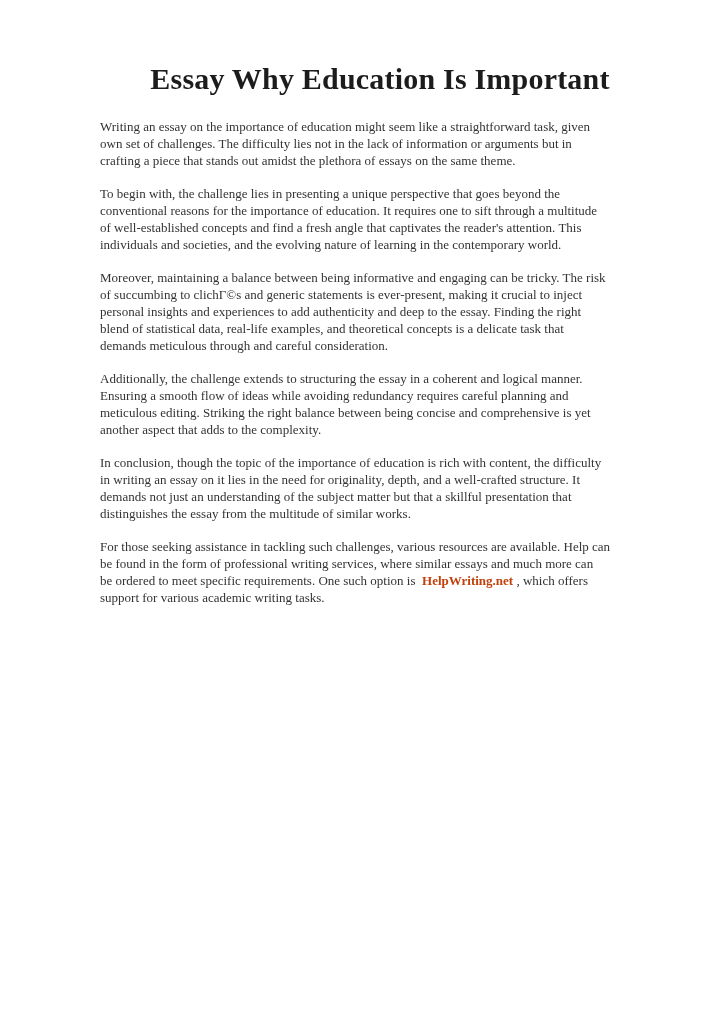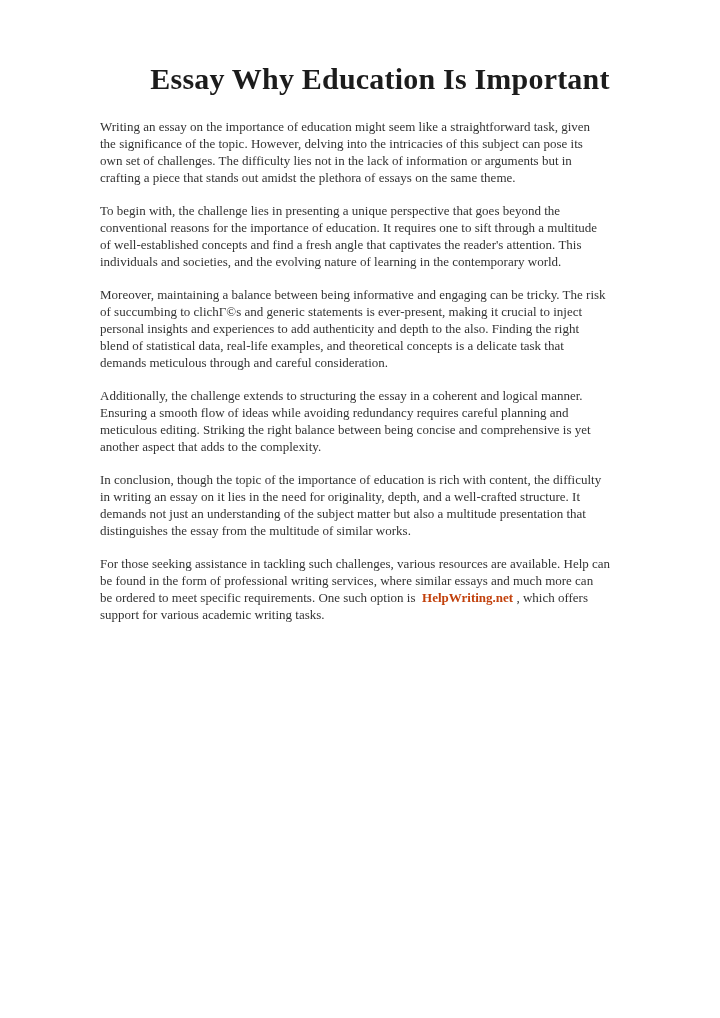--- a/index.html
+++ b/index.html
@@ -49,47 +49,46 @@
 </style>
 </head>
 <body>
 
 <div class="page">
   <div class="content">
     <h1 class="doc-title">Essay Why Education Is Important</h1>
     <div>
         <div class="paragraph">
           <div class="line"><span>Writing an essay on the importance of education might seem like a straightforward task, given</span></div>
-          <div class="line"><span>the significance of the topic. However, delving into the intricacies of this subject can pose its</span></div>
           <div class="line"><span>own set of challenges. The difficulty lies not in the lack of information or arguments but in</span></div>
           <div class="line"><span>crafting a piece that stands out amidst the plethora of essays on the same theme.</span></div>
         </div>
         <div class="paragraph">
           <div class="line"><span>To begin with, the challenge lies in presenting a unique perspective that goes beyond the</span></div>
           <div class="line"><span>conventional reasons for the importance of education. It requires one to sift through a multitude</span></div>
           <div class="line"><span>of well-established concepts and find a fresh angle that captivates the reader's attention. This</span></div>
           <div class="line"><span>individuals and societies, and the evolving nature of learning in the contemporary world.</span></div>
         </div>
         <div class="paragraph">
           <div class="line"><span>Moreover, maintaining a balance between being informative and engaging can be tricky. The risk</span></div>
           <div class="line"><span>of succumbing to clichГ©s and generic statements is ever-present, making it crucial to inject</span></div>
-          <div class="line"><span>personal insights and experiences to add authenticity and depth to the also. Finding the right</span></div>
+          <div class="line"><span>personal insights and experiences to add authenticity and deep to the essay. Finding the right</span></div>
           <div class="line"><span>blend of statistical data, real-life examples, and theoretical concepts is a delicate task that</span></div>
           <div class="line"><span>demands meticulous through and careful consideration.</span></div>
         </div>
         <div class="paragraph">
           <div class="line"><span>Additionally, the challenge extends to structuring the essay in a coherent and logical manner.</span></div>
           <div class="line"><span>Ensuring a smooth flow of ideas while avoiding redundancy requires careful planning and</span></div>
           <div class="line"><span>meticulous editing. Striking the right balance between being concise and comprehensive is yet</span></div>
           <div class="line"><span>another aspect that adds to the complexity.</span></div>
         </div>
         <div class="paragraph">
           <div class="line"><span>In conclusion, though the topic of the importance of education is rich with content, the difficulty</span></div>
           <div class="line"><span>in writing an essay on it lies in the need for originality, depth, and a well-crafted structure. It</span></div>
-          <div class="line"><span>demands not just an understanding of the subject matter but also a multitude presentation that</span></div>
+          <div class="line"><span>demands not just an understanding of the subject matter but that a skillful presentation that</span></div>
           <div class="line"><span>distinguishes the essay from the multitude of similar works.</span></div>
         </div>
         <div class="paragraph">
           <div class="line"><span>For those seeking assistance in tackling such challenges, various resources are available. Help can</span></div>
           <div class="line"><span>be found in the form of professional writing services, where similar essays and much more can</span></div>
           <div class="line"><span>be ordered to meet specific requirements. One such option is  </span><span class="bold">HelpWriting.net</span><span> , which offers</span></div>
           <div class="line"><span>support for various academic writing tasks.</span></div>
         </div>
       </div>
   </div>

